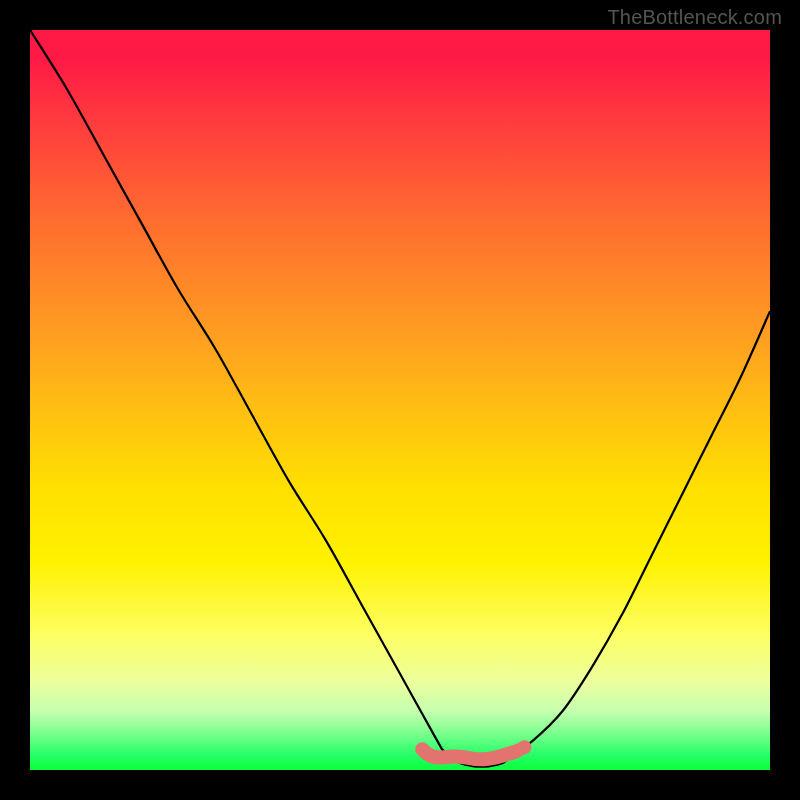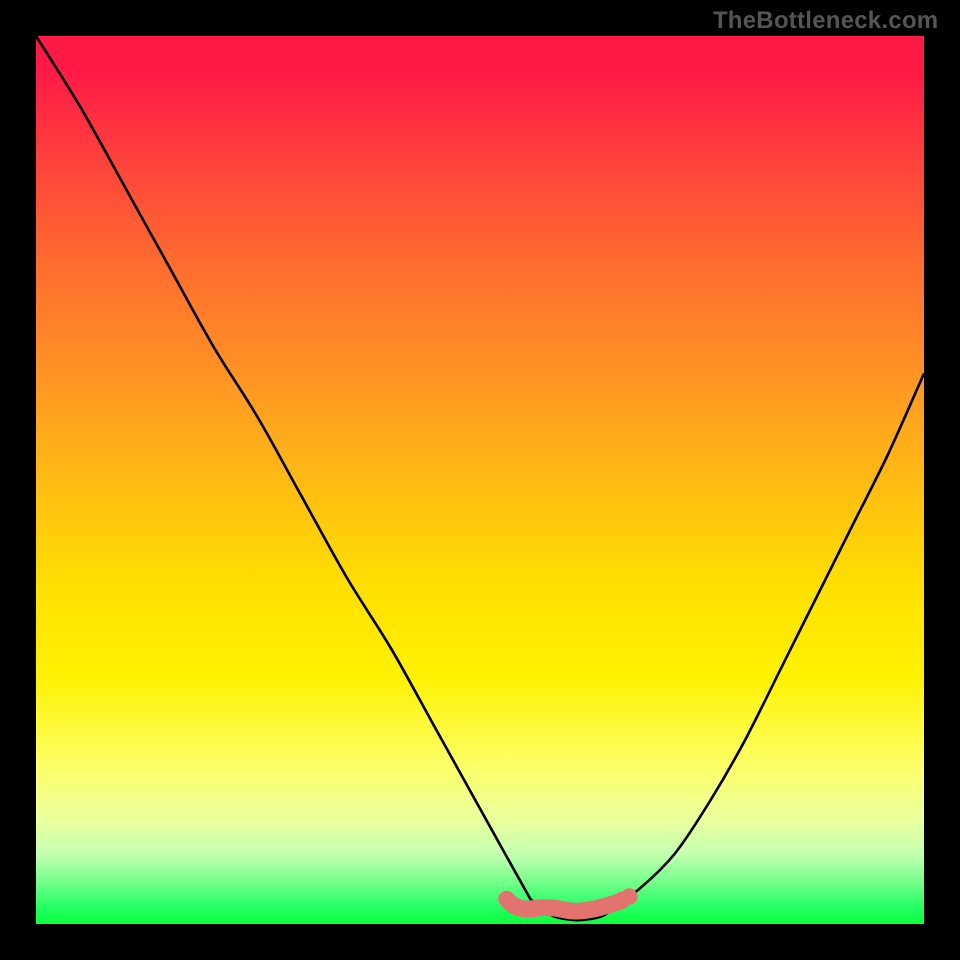--- a/index.html
+++ b/index.html
@@ -10,21 +10,21 @@
     position: relative;
     font-family: Arial, Helvetica, sans-serif;
     overflow: hidden;
   }
   .watermark {
     position: absolute;
     top: 6px;
     right: 18px;
     color: #555;
     font-size: 20px;
-    font-weight: 700;
+    font-weight: 400;
     z-index: 20;
     letter-spacing: 0.2px;
   }
   .plot {
     position: absolute;
     left: 30px;
     top: 30px;
     width: 740px;
     height: 740px;
   }

